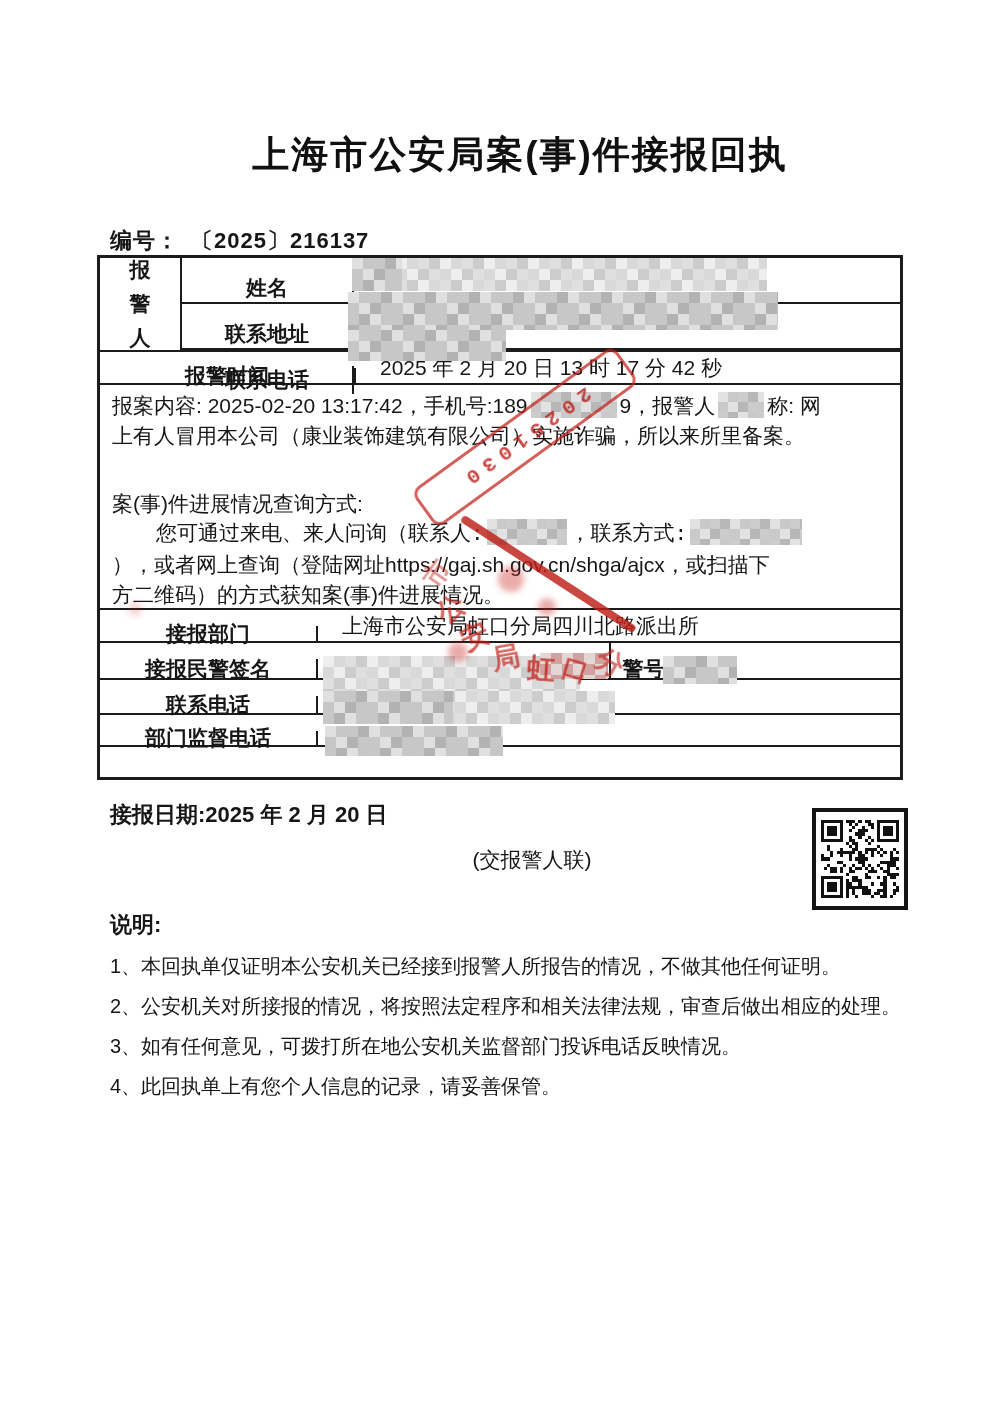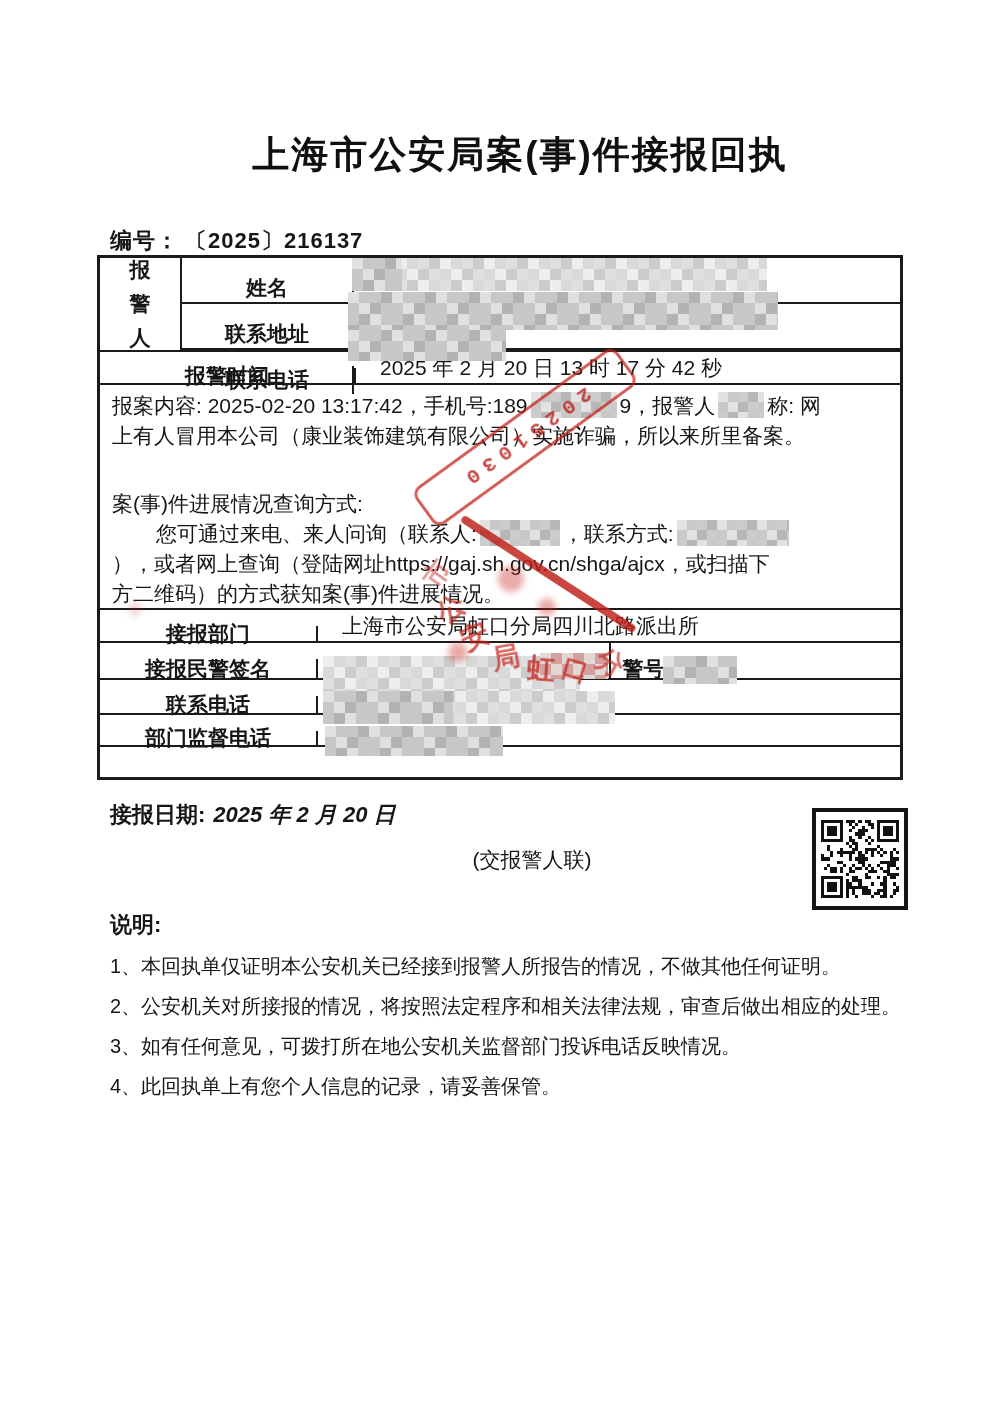--- a/index.html
+++ b/index.html
@@ -5,21 +5,21 @@
   html,body{margin:0;padding:0;background:#ffffff;}
   .page{
     position:relative;width:1000px;height:1428px;background:#ffffff;
     font-family:"Liberation Sans","DejaVu Sans",sans-serif;color:#161616;overflow:hidden;
   }
   .doc-title{
     position:absolute;top:130px;left:0;width:100%;box-sizing:border-box;padding-left:40px;
     text-align:center;font-size:37px;font-weight:bold;letter-spacing:2px;color:#101010;
   }
   .doc-no{position:absolute;top:226px;left:110px;font-size:22px;font-weight:600;letter-spacing:1px;}
-  .doc-no .val{margin-left:6px;}
+  .doc-no .val{margin-left:12px;}
 
   
   .doc-table{
     position:absolute;left:97px;top:255px;width:806px;box-sizing:border-box;
     border:3px solid #1b1b1b;font-size:21px;
   }
   .trow{display:flex;box-sizing:border-box;border-top:2px solid #1b1b1b;}
   .trow:first-child{border-top:none;}
   .tcell{box-sizing:border-box;display:flex;align-items:center;}
   .tcell.lab{justify-content:center;text-align:center;font-weight:700;margin-top:16px;}
@@ -35,21 +35,21 @@
   .subrow .val{flex:1;}
   .h33{height:33px;} .h37{height:37px;} .h35{height:35px;} .h32{height:32px;}
   .time-lab{width:256px;} .low-lab{width:218px;}
   .officer-val{width:293px;} .badge-lab{width:67px;}
   .flex1{flex:1;}
 
   
   .bigcell{height:223px;box-sizing:border-box;padding:6px 12px 0 12px;line-height:30px;font-size:21px;}
   .bc-line{white-space:nowrap;}
   .bc-gap{height:38px;}
-  .indent{padding-left:44px;}
+  .indent{padding-left:44px;font-family:Liberation Mono, monospace;}
 
   
   .mos{
     position:absolute;z-index:3;
     background-color:#dcdcdc;
     background-image:
       repeating-conic-gradient(rgba(70,70,70,.16) 0% 25%, rgba(255,255,255,0) 0% 50%),
       repeating-conic-gradient(#c7c7c7 0% 25%, #e0e0e0 0% 50%);
     background-size:44px 44px,22px 22px;
   }
@@ -67,21 +67,21 @@
     display:inline-block;height:26px;vertical-align:-5px;margin:0 3px;
     background-color:#dcdcdc;
     background-image:
       repeating-conic-gradient(rgba(70,70,70,.14) 0% 25%, rgba(255,255,255,0) 0% 50%),
       repeating-conic-gradient(#c9c9c9 0% 25%, #e2e2e2 0% 50%);
     background-size:40px 40px,20px 20px;
   }
 
   
   .date-line{position:absolute;top:800px;left:110px;font-size:22px;font-weight:600;}
-  .date-line .val{margin-left:8px;font-style:italic;}
+  .date-line .val{margin-left:0;}
   .copy-note{position:absolute;top:846px;left:0;width:100%;box-sizing:border-box;padding-left:64px;
     text-align:center;font-size:21px;}
   .qr-box{
     position:absolute;left:812px;top:808px;width:96px;height:102px;box-sizing:border-box;
     border:4px solid #151515;background:#fff;display:flex;align-items:center;justify-content:center;
   }
   .qr-box svg{width:78px;height:78px;}
   .notes-title{position:absolute;top:910px;left:110px;font-size:22px;font-weight:700;}
   .notes{position:absolute;top:946px;left:110px;right:70px;font-size:20px;font-weight:500;}
   .notes .note-item{height:40px;line-height:40px;white-space:nowrap;}

